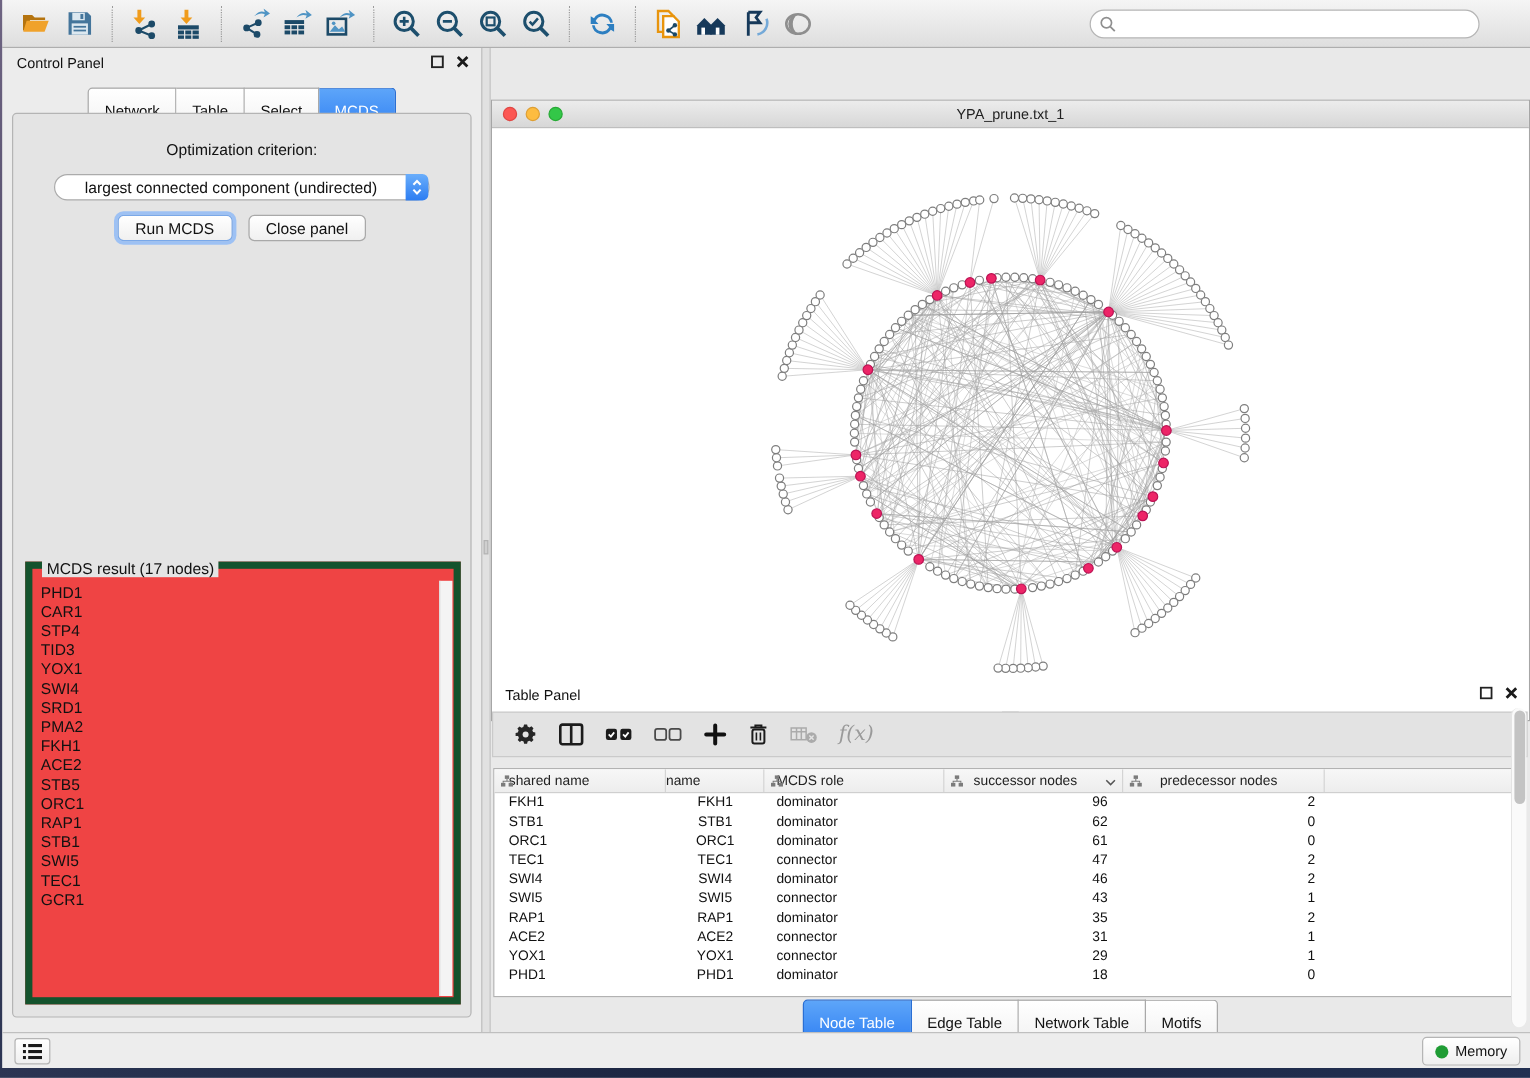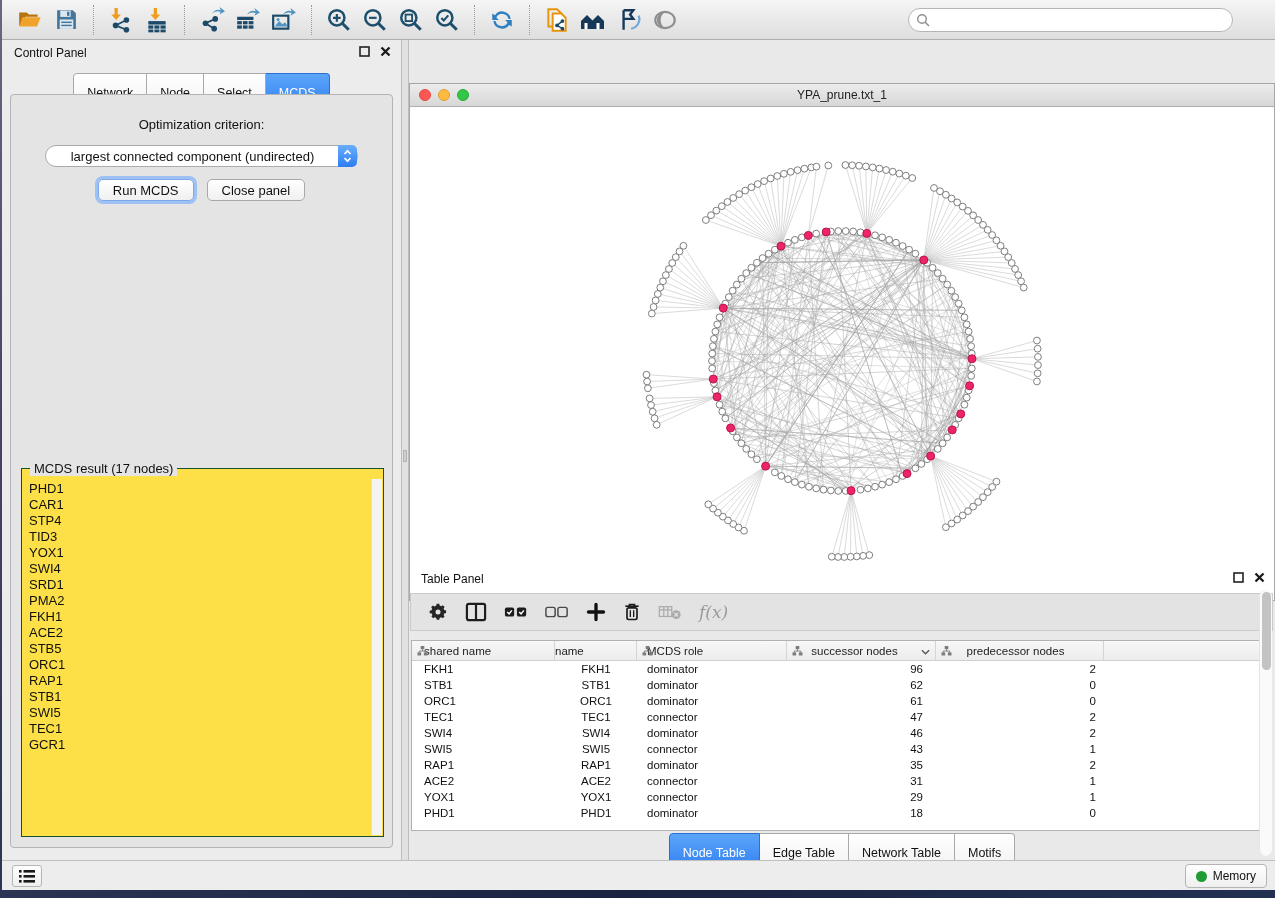--- a/index.html
+++ b/index.html
@@ -37,21 +37,21 @@
   .dropdown { margin:13px auto 0; width:313px; height:22px; background:#fff; border:1px solid #ababab;
     border-radius:11px; position:relative; display:flex; align-items:center; }
   .dropdown .dd-text { flex:1; text-align:center; font-size:13px; color:#111; padding-right:18px; }
   .dd-stepper { position:absolute; right:0; top:-1px; width:19px; height:22px; border-radius:0 5px 5px 0;
     background:linear-gradient(#6aaefb,#2d7df2); display:flex; align-items:center; justify-content:center; }
   .btn-row { margin-top:12px; display:flex; justify-content:center; gap:13px; }
   .mac-btn { height:22px; padding:0 14px; font-size:13px; color:#111; background:linear-gradient(#ffffff,#f0f0f0);
     border:1px solid #a9a9a9; border-radius:5px; }
   .mac-btn.focus-ring { box-shadow:0 0 0 3px rgba(110,170,255,.6); border-color:#7aa8e8; }
   .result-group { position:absolute; left:10px; right:8px; top:373px; bottom:10px;
-    border:1px solid #14532d; background:#fde047; }
+    border:6px solid #14532d; background:#ef4444; }
   .result-legend { position:absolute; top:-8px; left:8px; background:#e4e4e4; padding:0 4px;
     font-size:13px; color:#111; }
   .mcds-list { position:absolute; left:1px; right:13px; top:10px; bottom:1px; overflow:hidden;
     padding:2px 0 0 6px; }
   .mcds-item { font-size:13px; line-height:16px; color:#111; }
   .list-scroll-track { position:absolute; right:1px; top:10px; bottom:1px; width:11px;
     background:#f4f4f4; border-left:1px solid #dedede; }
 
   
   .v-divider { position:absolute; left:399px; top:40px; width:8px; height:820px; background:#e1e1e1;
@@ -272,21 +272,21 @@
             <rect x="1" y="1" width="9" height="9" fill="none" stroke="#222" stroke-width="1.6"></rect>
           </svg>
         <svg width="11" height="11" viewBox="0 0 11 11">
             <path d="M1.5 1.5l8 8M9.5 1.5l-8 8" stroke="#1a1a1a" stroke-width="2.3"></path>
           </svg>
       </span>
     </div>
     <div class="tabs-row">
       <div class="seg">
         <div class="seg-btn">Network</div>
-        <div class="seg-btn">Node</div>
+        <div class="seg-btn">Table</div>
         <div class="seg-btn">Select</div>
         <div class="seg-btn active">MCDS</div>
       </div>
     </div>
     <div class="tab-box">
       <div class="opt-label">Optimization criterion:</div>
       <div class="dropdown">
         <span class="dd-text">largest connected component (undirected)</span>
         <span class="dd-stepper">
           <svg width="9" height="14" viewBox="0 0 9 14">

